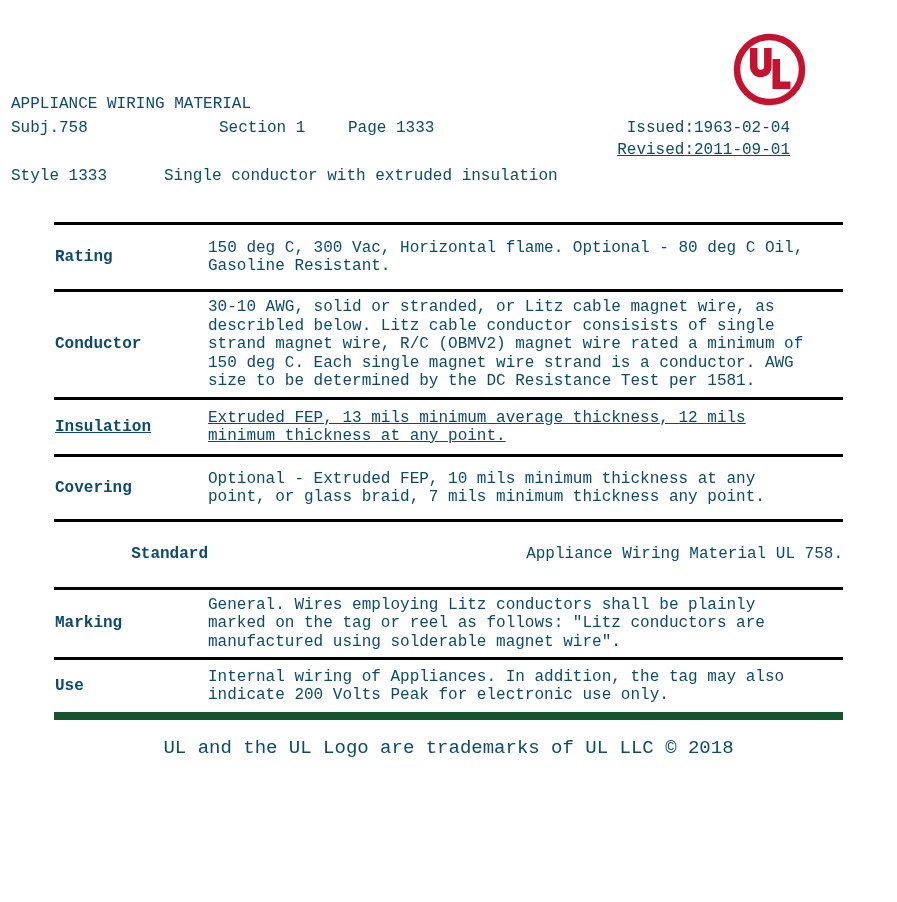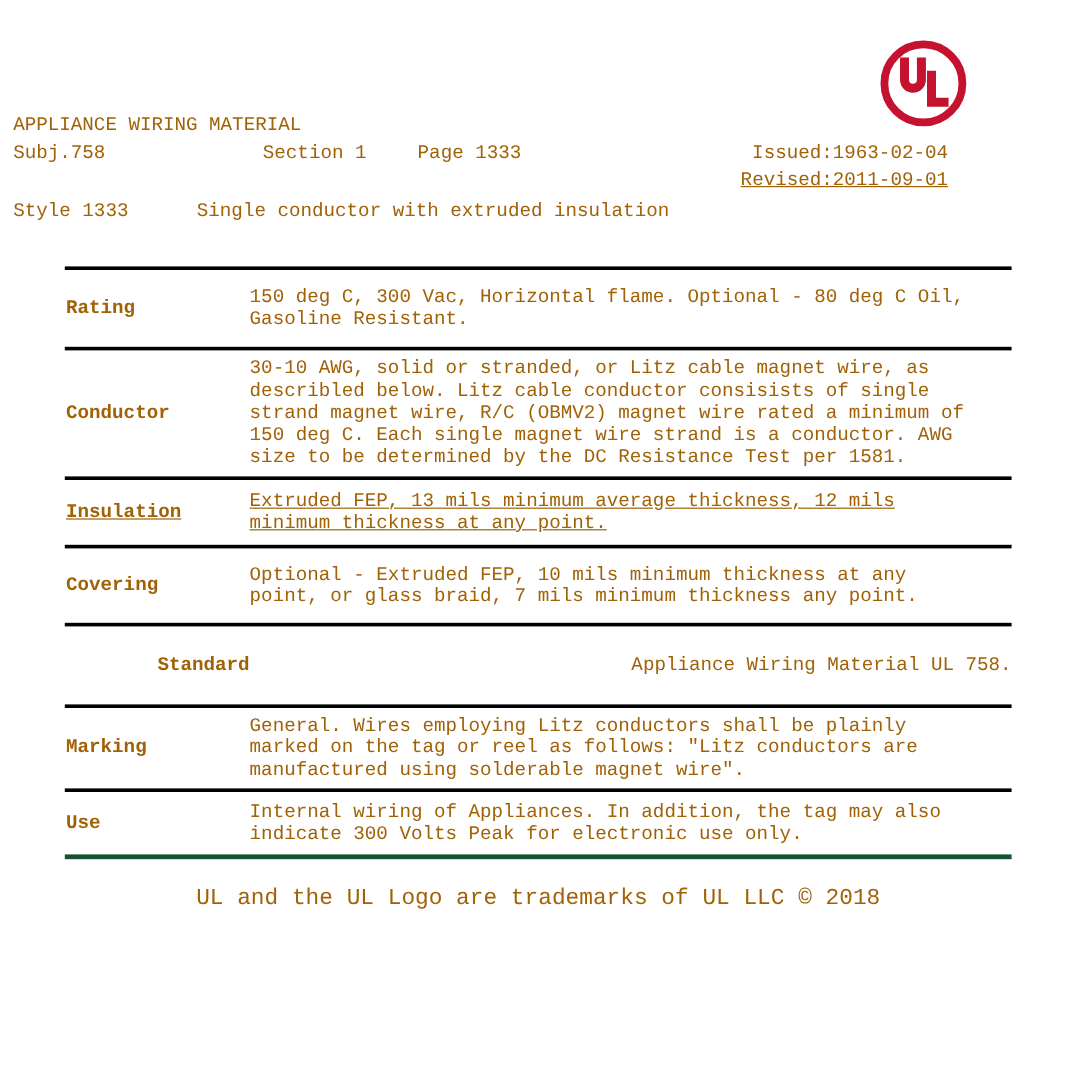--- a/index.html
+++ b/index.html
@@ -2,21 +2,21 @@
 <html><head>
 <meta charset="utf-8">
 <style>
   * { margin: 0; padding: 0; box-sizing: border-box; }
   html, body { background: #ffffff; }
   .page {
     position: relative;
     width: 897px;
     height: 902px;
     background: #ffffff;
-    color: #a16207;
+    color: #0c4a6e;
     font-family: "Liberation Mono", "DejaVu Sans Mono", monospace;
     font-size: 16px;
     line-height: 18.5px;
     overflow: hidden;
   }
   .abs { position: absolute; white-space: pre; }
   .title    { left: 11px;  top: 95px; }
   .subj     { left: 11px;  top: 119px; }
   .section  { left: 174px; top: 119px; margin-left: 45px; }
   .pageno   { left: 348px; top: 119px; }
@@ -25,21 +25,21 @@
   .style-no   { left: 11px;  top: 167px; }
   .style-desc { left: 164px; top: 167px; }
 
   .ul-logo { position: absolute; left: 733px; top: 33px; }
 
   .spec-table {
     position: absolute;
     left: 54px;
     top: 222px;
     width: 789px;
-    border-bottom: 4px solid #14532d;
+    border-bottom: 8px solid #14532d;
   }
   .row {
     display: flex;
     align-items: center;
     border-top: 3px solid #000000;
   }
   .row:nth-child(1) { min-height: 67px; }
   .row:nth-child(2) { min-height: 108px; }
   .row:nth-child(3) { min-height: 57px; text-decoration: underline; }
   .row:nth-child(4) { min-height: 65px; }
@@ -116,19 +116,19 @@
     </div>
     <div class="row">
       <div class="row-label">Marking</div>
       <div class="row-text">General. Wires employing Litz conductors shall be plainly
 marked on the tag or reel as follows: "Litz conductors are
 manufactured using solderable magnet wire".</div>
     </div>
     <div class="row">
       <div class="row-label">Use</div>
       <div class="row-text">Internal wiring of Appliances. In addition, the tag may also
-indicate 300 Volts Peak for electronic use only.</div>
+indicate 200 Volts Peak for electronic use only.</div>
     </div>
   </div>
 
   <div class="footer">UL and the UL Logo are trademarks of UL LLC © 2018</div>
 
 </div>
 
 </body></html>

